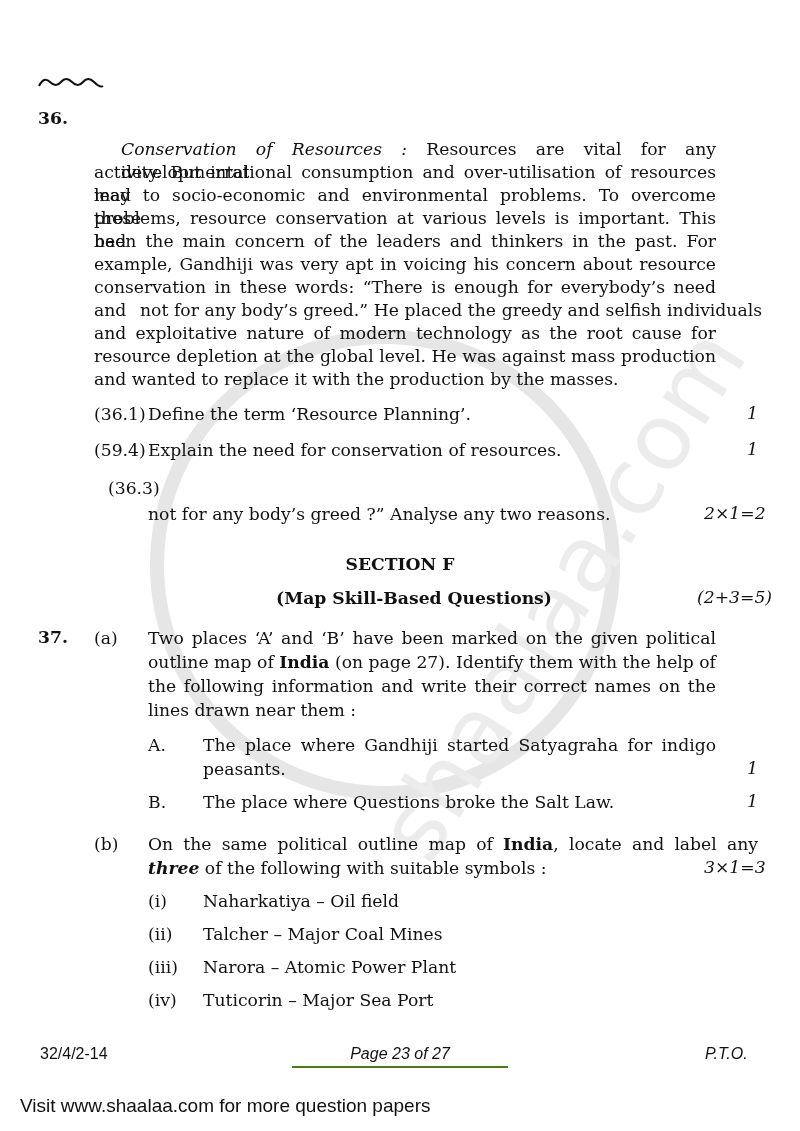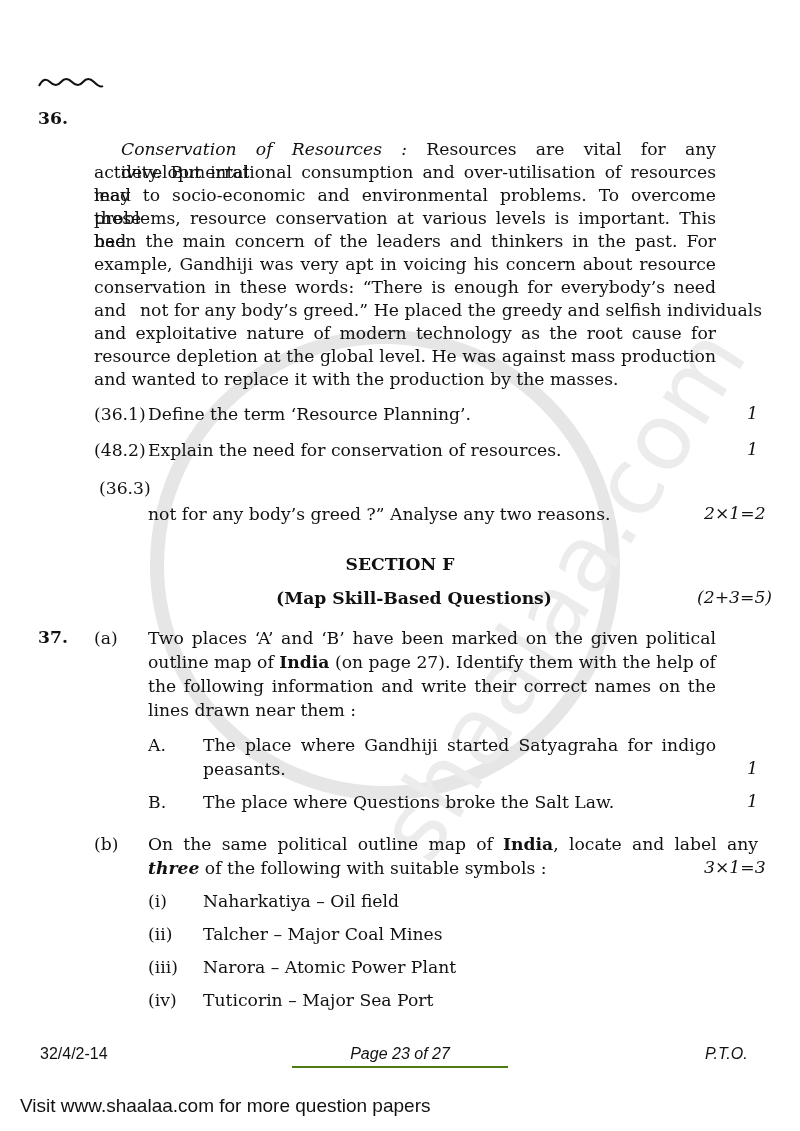--- a/index.html
+++ b/index.html
@@ -50,25 +50,25 @@
   <div class="abs text justify" style="left:94px;top:276px;width:622px;">conservation in these words: “There is enough for everybody’s need and</div>
   <div class="abs text justify" style="left:100px;top:299px;width:622px;margin-left:40px;">not for any body’s greed.” He placed the greedy and selfish individuals</div>
   <div class="abs text justify" style="left:94px;top:322px;width:622px;">and exploitative nature of modern technology as the root cause for</div>
   <div class="abs text justify" style="left:94px;top:345px;width:622px;">resource depletion at the global level. He was against mass production</div>
   <div class="abs text" style="left:94px;top:368px;">and wanted to replace it with the production by the masses.</div>
 
   <div class="abs text" style="left:94px;top:403px;">(36.1)</div>
   <div class="abs text" style="left:148px;top:403px;">Define the term ‘Resource Planning’.</div>
   <div class="abs marks" style="left:747px;top:403px;">1</div>
 
-  <div class="abs text" style="left:94px;top:439px;">(48.2)</div>
+  <div class="abs text" style="left:94px;top:439px;">(59.4)</div>
   <div class="abs text" style="left:148px;top:439px;">Explain the need for conservation of resources.</div>
   <div class="abs marks" style="left:747px;top:439px;">1</div>
 
-  <div class="abs text" style="left:99px;top:477px;text-align:center;">(36.3)</div>
+  <div class="abs text" style="left:108px;top:477px;text-align:center;">(36.3)</div>
   <div class="abs text" style="left:148px;top:503px;">not for any body’s greed ?” Analyse any two reasons.</div>
   <div class="abs marks" style="left:704px;top:503px;">2×1=2</div>
 
   <div class="abs text b center" style="left:0;top:553px;width:800px;">SECTION F</div>
   <div class="abs text b" style="left:276px;top:587px;">(Map Skill-Based Questions)</div>
   <div class="abs marks" style="left:697px;top:587px;">(2+3=5)</div>
 
   <div class="abs qnum" style="left:38px;top:627px;">37.</div>
   <div class="abs text" style="left:94px;top:627px;">(a)</div>
   <div class="abs text justify" style="left:148px;top:627px;width:568px;">Two places ‘A’ and ‘B’ have been marked on the given political</div>

